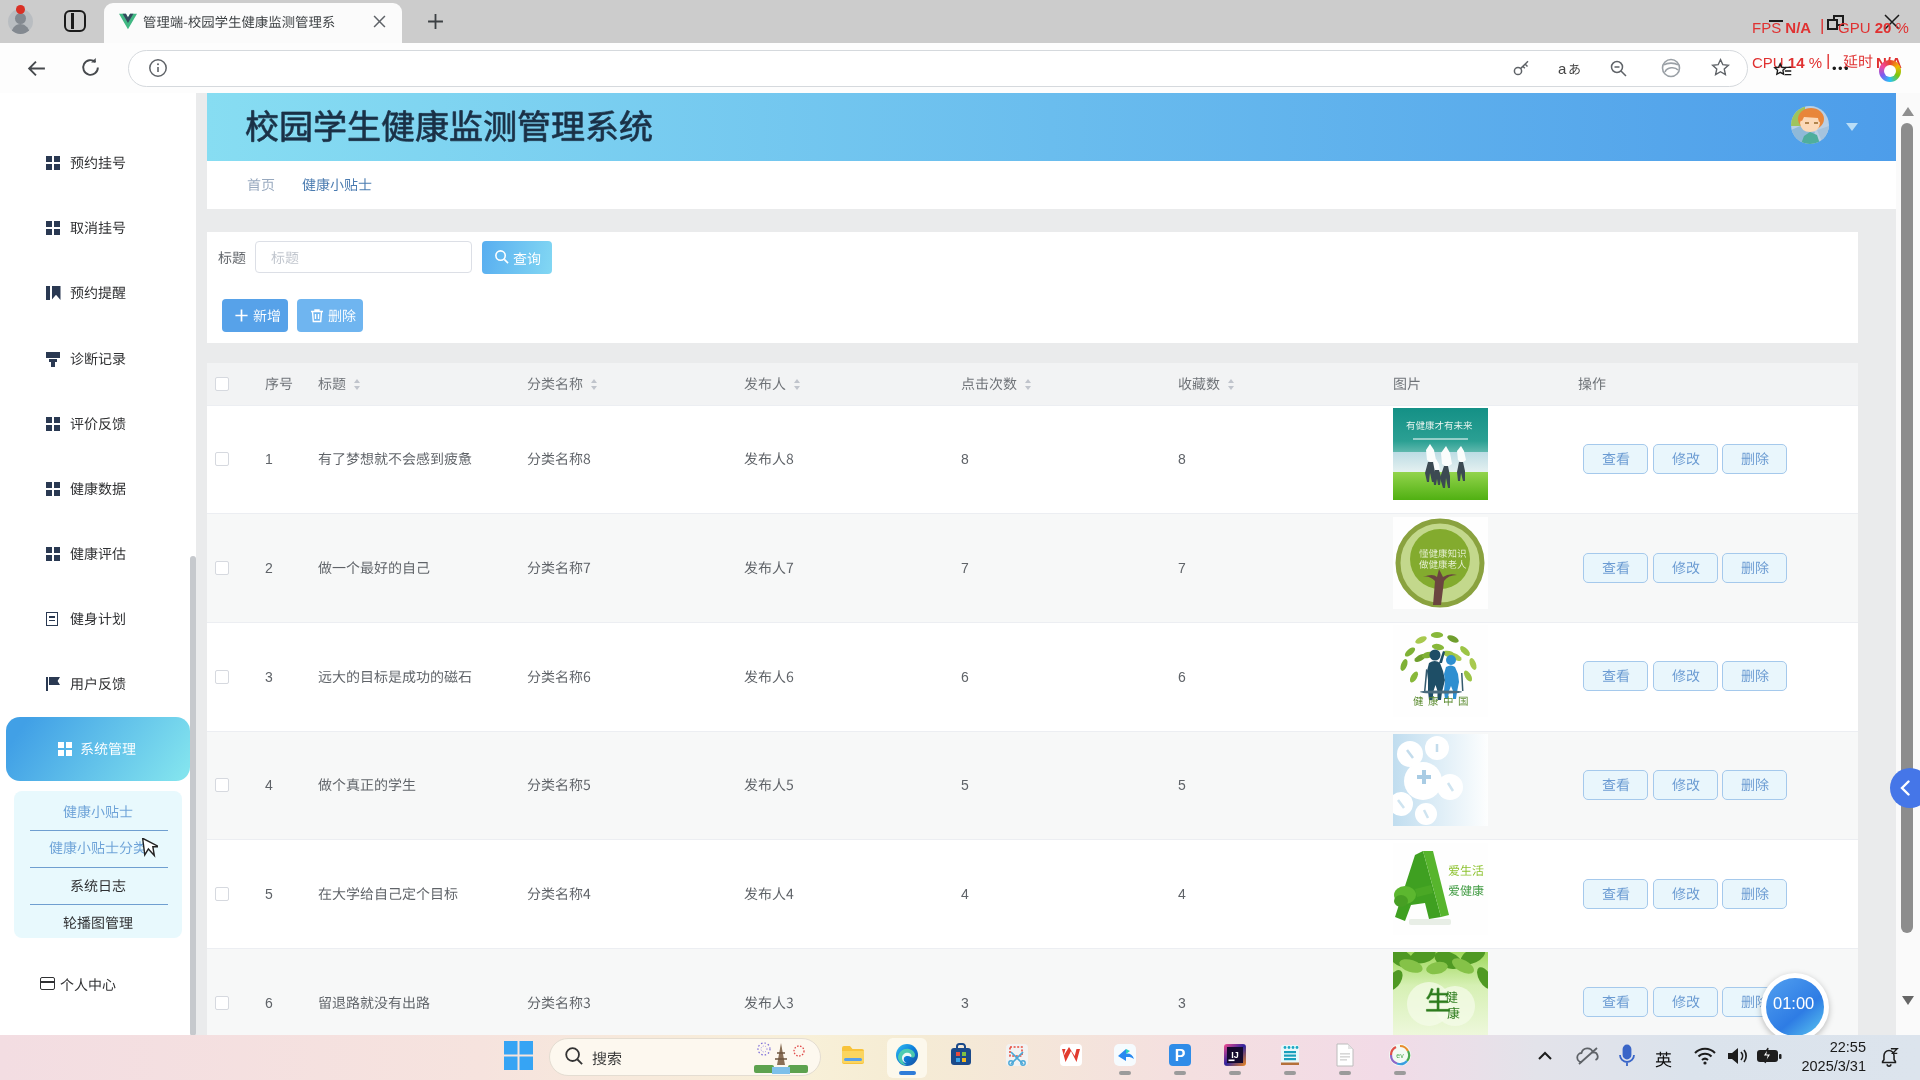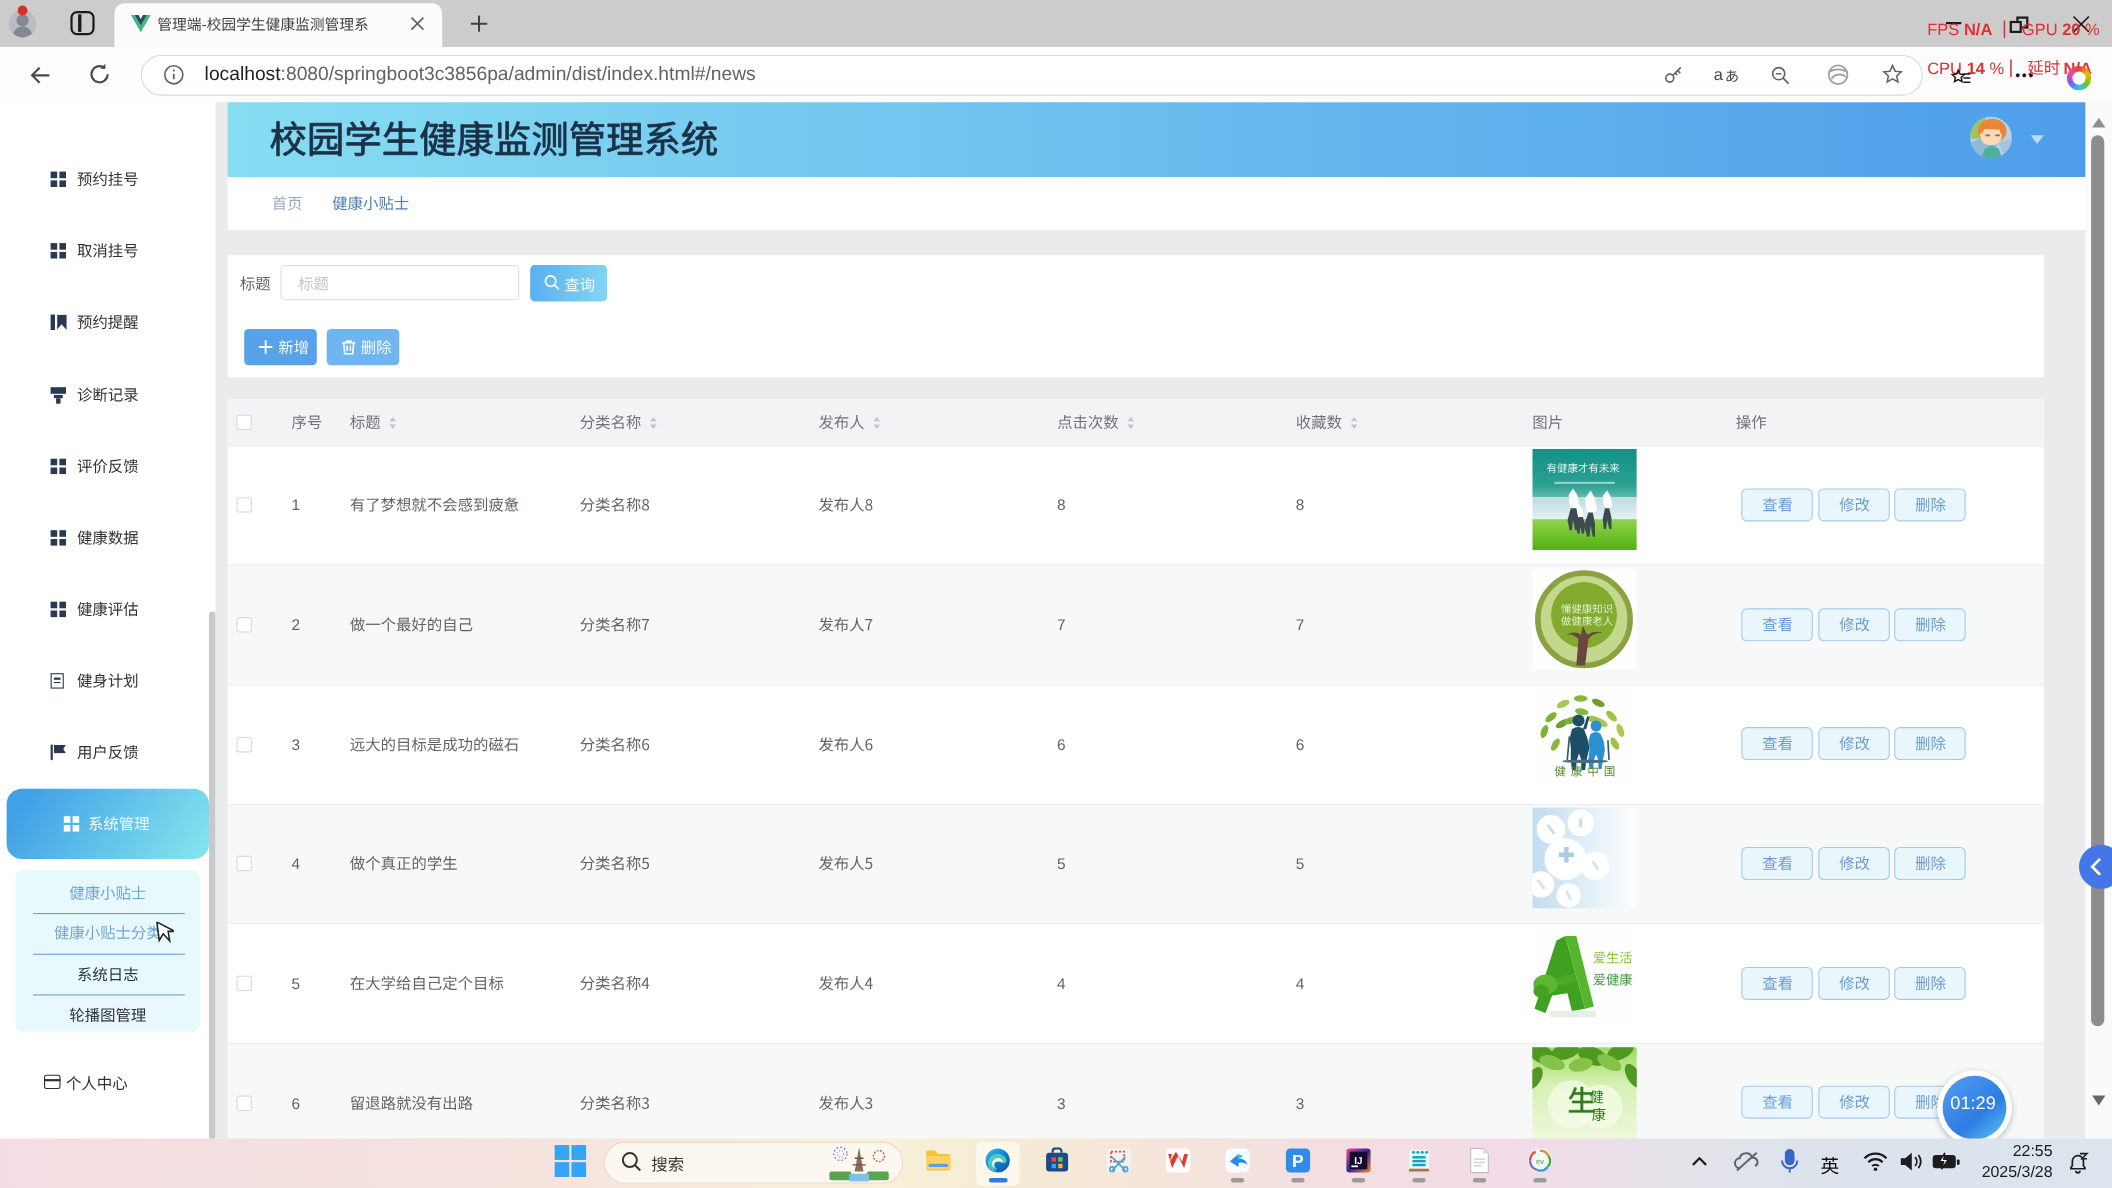--- a/index.html
+++ b/index.html
@@ -196,21 +196,20 @@
     <svg class="a" style="left:80px;top:57px" width="21" height="21" viewBox="0 0 20 20">
       <path d="M17 10a7 7 0 1 1-2.3-5.2" stroke="#46494d" stroke-width="1.8" fill="none"></path>
       <path d="M15 1v4.2h-4.4z" fill="#46494d"></path>
     </svg>
     <div class="a" style="left:128px;top:50px;width:1620px;height:37px;background:#fff;border:1px solid #d5d9dd;border-radius:19px"></div>
     <svg class="a" style="left:148px;top:58px" width="20" height="20" viewBox="0 0 20 20">
       <circle cx="10" cy="10" r="8.2" stroke="#5f6368" stroke-width="1.5" fill="none"></circle>
       <path d="M10 9v5" stroke="#5f6368" stroke-width="1.6"></path>
       <circle cx="10" cy="6.2" r="1" fill="#5f6368"></circle>
     </svg>
-    <div class="a" style="left:186px;top:57px;font-size:17.5px;color:#5f6368"><span style="color:#202124">localhost</span>:8080/springboot3c3856pa/admin/dist/index.html#/news</div>
     <svg class="a" style="left:1511px;top:58px" width="20" height="20" viewBox="0 0 20 20" fill="none" stroke="#5f6368" stroke-width="1.5">
       <circle cx="7" cy="13" r="3.6"></circle>
       <path d="M9.8 10.4L17 3.2M14 6l2.5 2.5M11.8 8.2l2 2"></path>
     </svg>
     <div class="a" style="left:1558px;top:60px;font-size:15px;color:#444">a</div>
     <svg style="position:absolute;left:1568px;top:74px;overflow:visible" width="1" height="1">
       <g transform="scale(0.013000,-0.013000)" fill="#444">
         <use href="#g3042" x="0"></use>
       </g>
     </svg>
@@ -1113,21 +1112,21 @@
     <div class="a" style="left:1896px;top:93px;width:24px;height:942px;background:#fafafa"></div>
     <div class="a" style="left:1902px;top:101px;width:0;height:0;border:6px solid transparent;border-bottom:9px solid #8f8f8f"></div>
     <div class="a" style="left:1901px;top:123px;width:12px;height:810px;border-radius:6px;background:#8d8d8d"></div>
     <div class="a" style="left:1902px;top:996px;width:0;height:0;border:6px solid transparent;border-top:9px solid #666"></div>
     <div class="a" style="left:1890px;top:768px;width:40px;height:40px;border-radius:50%;background:#4576e8"></div>
     <svg class="a" style="left:1900px;top:780px" width="10" height="16" viewBox="0 0 10 16" fill="none" stroke="#fff" stroke-width="2.4" stroke-linecap="round">
       <path d="M8.5 1.5L2 8l6.5 6.5"></path>
     </svg>
     <div class="a" style="left:1761px;top:973px;width:68px;height:68px;border-radius:50%;background:#fff;box-shadow:0 2px 6px rgba(0,0,0,.25)"></div>
     <div class="a" style="left:1766px;top:978px;width:58px;height:58px;border-radius:50%;background:linear-gradient(140deg,#52a0f0,#2e7ce4 60%,#5cc8f0)"></div>
-    <div class="a" style="left:1773px;top:994px;color:#fff;font-size:16.5px">01:29</div>
+    <div class="a" style="left:1773px;top:994px;color:#fff;font-size:16.5px">01:00</div>
     <div class="a" style="left:0;top:1035px;width:1920px;height:45px;background:linear-gradient(90deg,#f3dde2,#f6e3de 25%,#f8f0d8 42%,#f5ecd4 47%,#f4dfe0 62%,#f2dbe7 72%,#e3e3ea 80%,#dbe3ec 88%,#dce4ed)"></div>
     <svg class="a" style="left:504px;top:1041px" width="29" height="29" viewBox="0 0 29 29">
       <g fill="#36a4f4">
         <rect x="0" y="0" width="13.5" height="13.5"></rect>
         <rect x="15.5" y="0" width="13.5" height="13.5"></rect>
         <rect x="0" y="15.5" width="13.5" height="13.5"></rect>
         <rect x="15.5" y="15.5" width="13.5" height="13.5"></rect>
       </g>
     </svg>
     <div class="a" style="left:549px;top:1038px;width:272px;height:38px;border-radius:19px;background:#fdf8ef;border:1px solid #e4ddd2"></div>
@@ -1275,17 +1274,17 @@
     <svg class="a" style="left:1726px;top:1046px" width="22" height="20" viewBox="0 0 22 20">
       <path d="M2 7h4l6-5v16l-6-5H2z" fill="#1d1d1d"></path>
       <path d="M15 6a6 6 0 0 1 0 8M18 4a9.5 9.5 0 0 1 0 12" fill="none" stroke="#1d1d1d" stroke-width="1.7"></path>
     </svg>
     <svg class="a" style="left:1756px;top:1047px" width="26" height="18" viewBox="0 0 26 18">
       <rect x="1" y="3" width="21" height="12" rx="3" fill="#1d1d1d"></rect>
       <rect x="23" y="7" width="2.5" height="5" rx="1" fill="#1d1d1d"></rect>
       <path d="M12 1L7 9h4l-2 7 6-9h-4z" fill="#fff" stroke="#1d1d1d" stroke-width="1.2"></path>
     </svg>
     <div class="a" style="left:1814px;top:1039px;width:52px;text-align:right;font-size:14.5px;color:#1a1a1a">22:55</div>
-    <div class="a" style="left:1790px;top:1058px;width:76px;text-align:right;font-size:14.5px;color:#1a1a1a">2025/3/28</div>
+    <div class="a" style="left:1790px;top:1058px;width:76px;text-align:right;font-size:14.5px;color:#1a1a1a">2025/3/31</div>
     <svg class="a" style="left:1878px;top:1046px" width="22" height="22" viewBox="0 0 24 24" fill="none" stroke="#1d1d1d" stroke-width="1.7">
       <path d="M5 18v-1l1.5-2v-4.5A5.5 5.5 0 0 1 12 5a5.5 5.5 0 0 1 5.5 5.5V15l1.5 2v1zM10 20a2 2 0 0 0 4 0"></path>
       <path d="M14 3h7l-5 5h5" stroke-width="1.5"></path>
     </svg>
   </div>
 </body></html>

